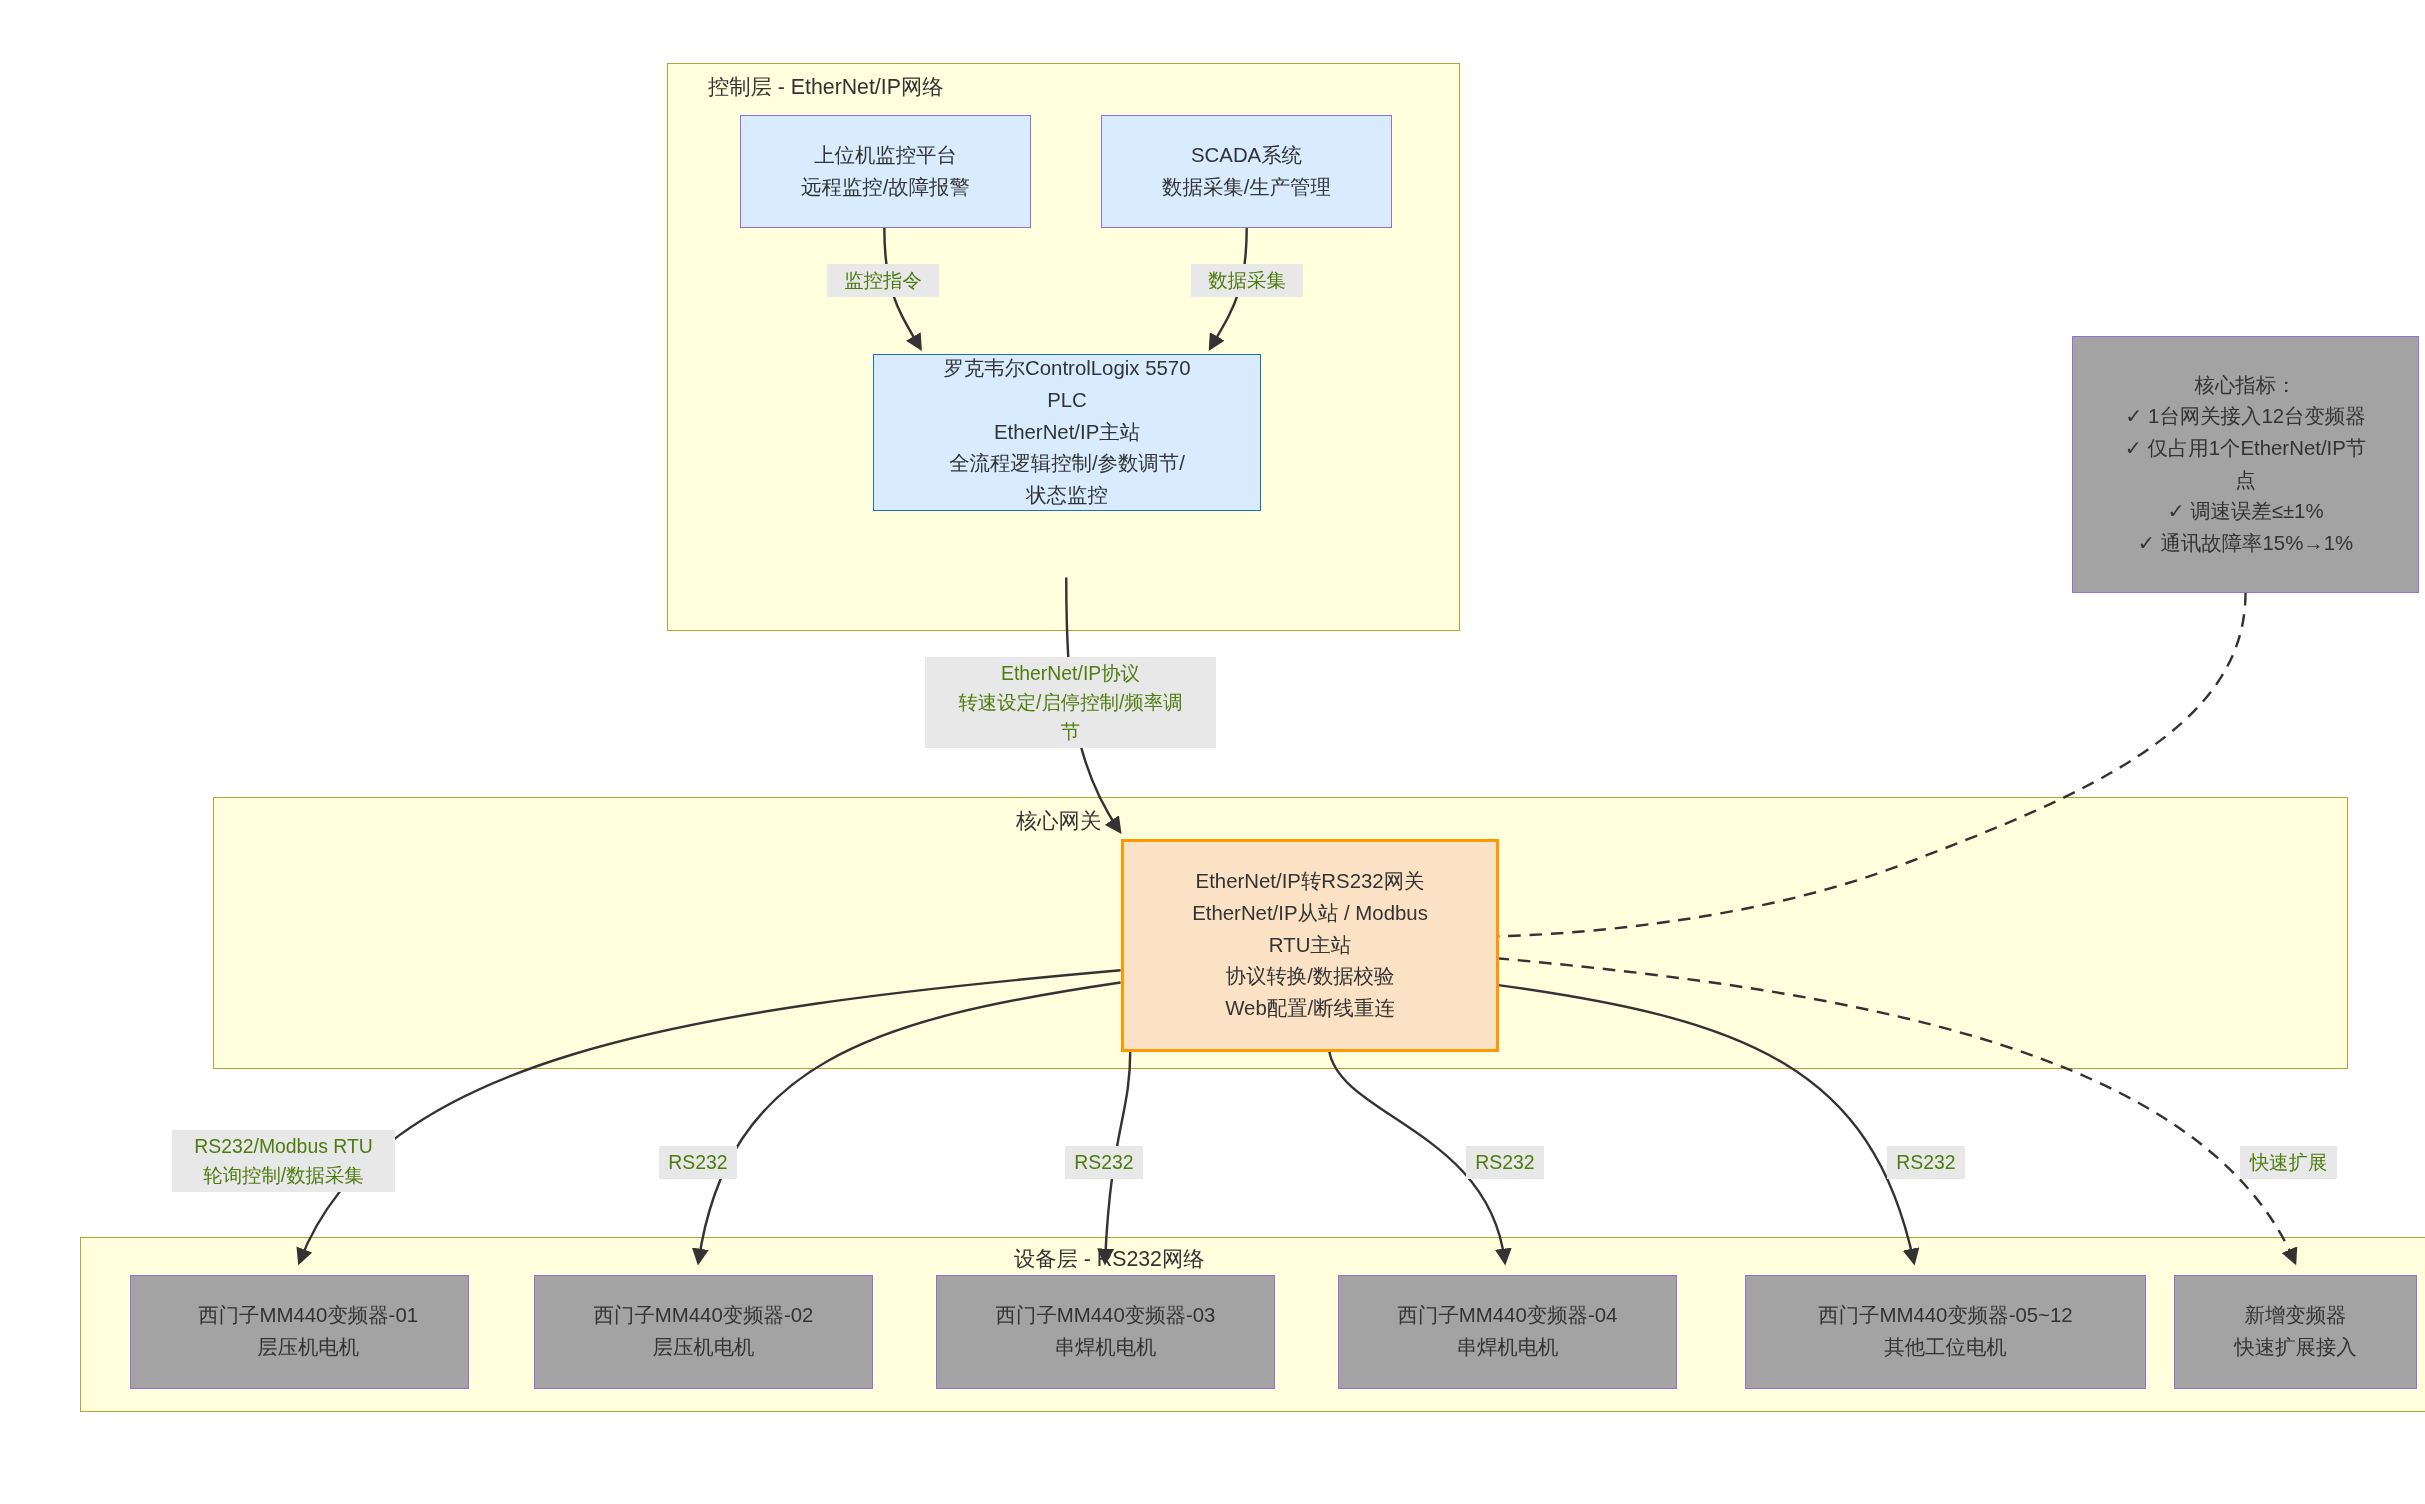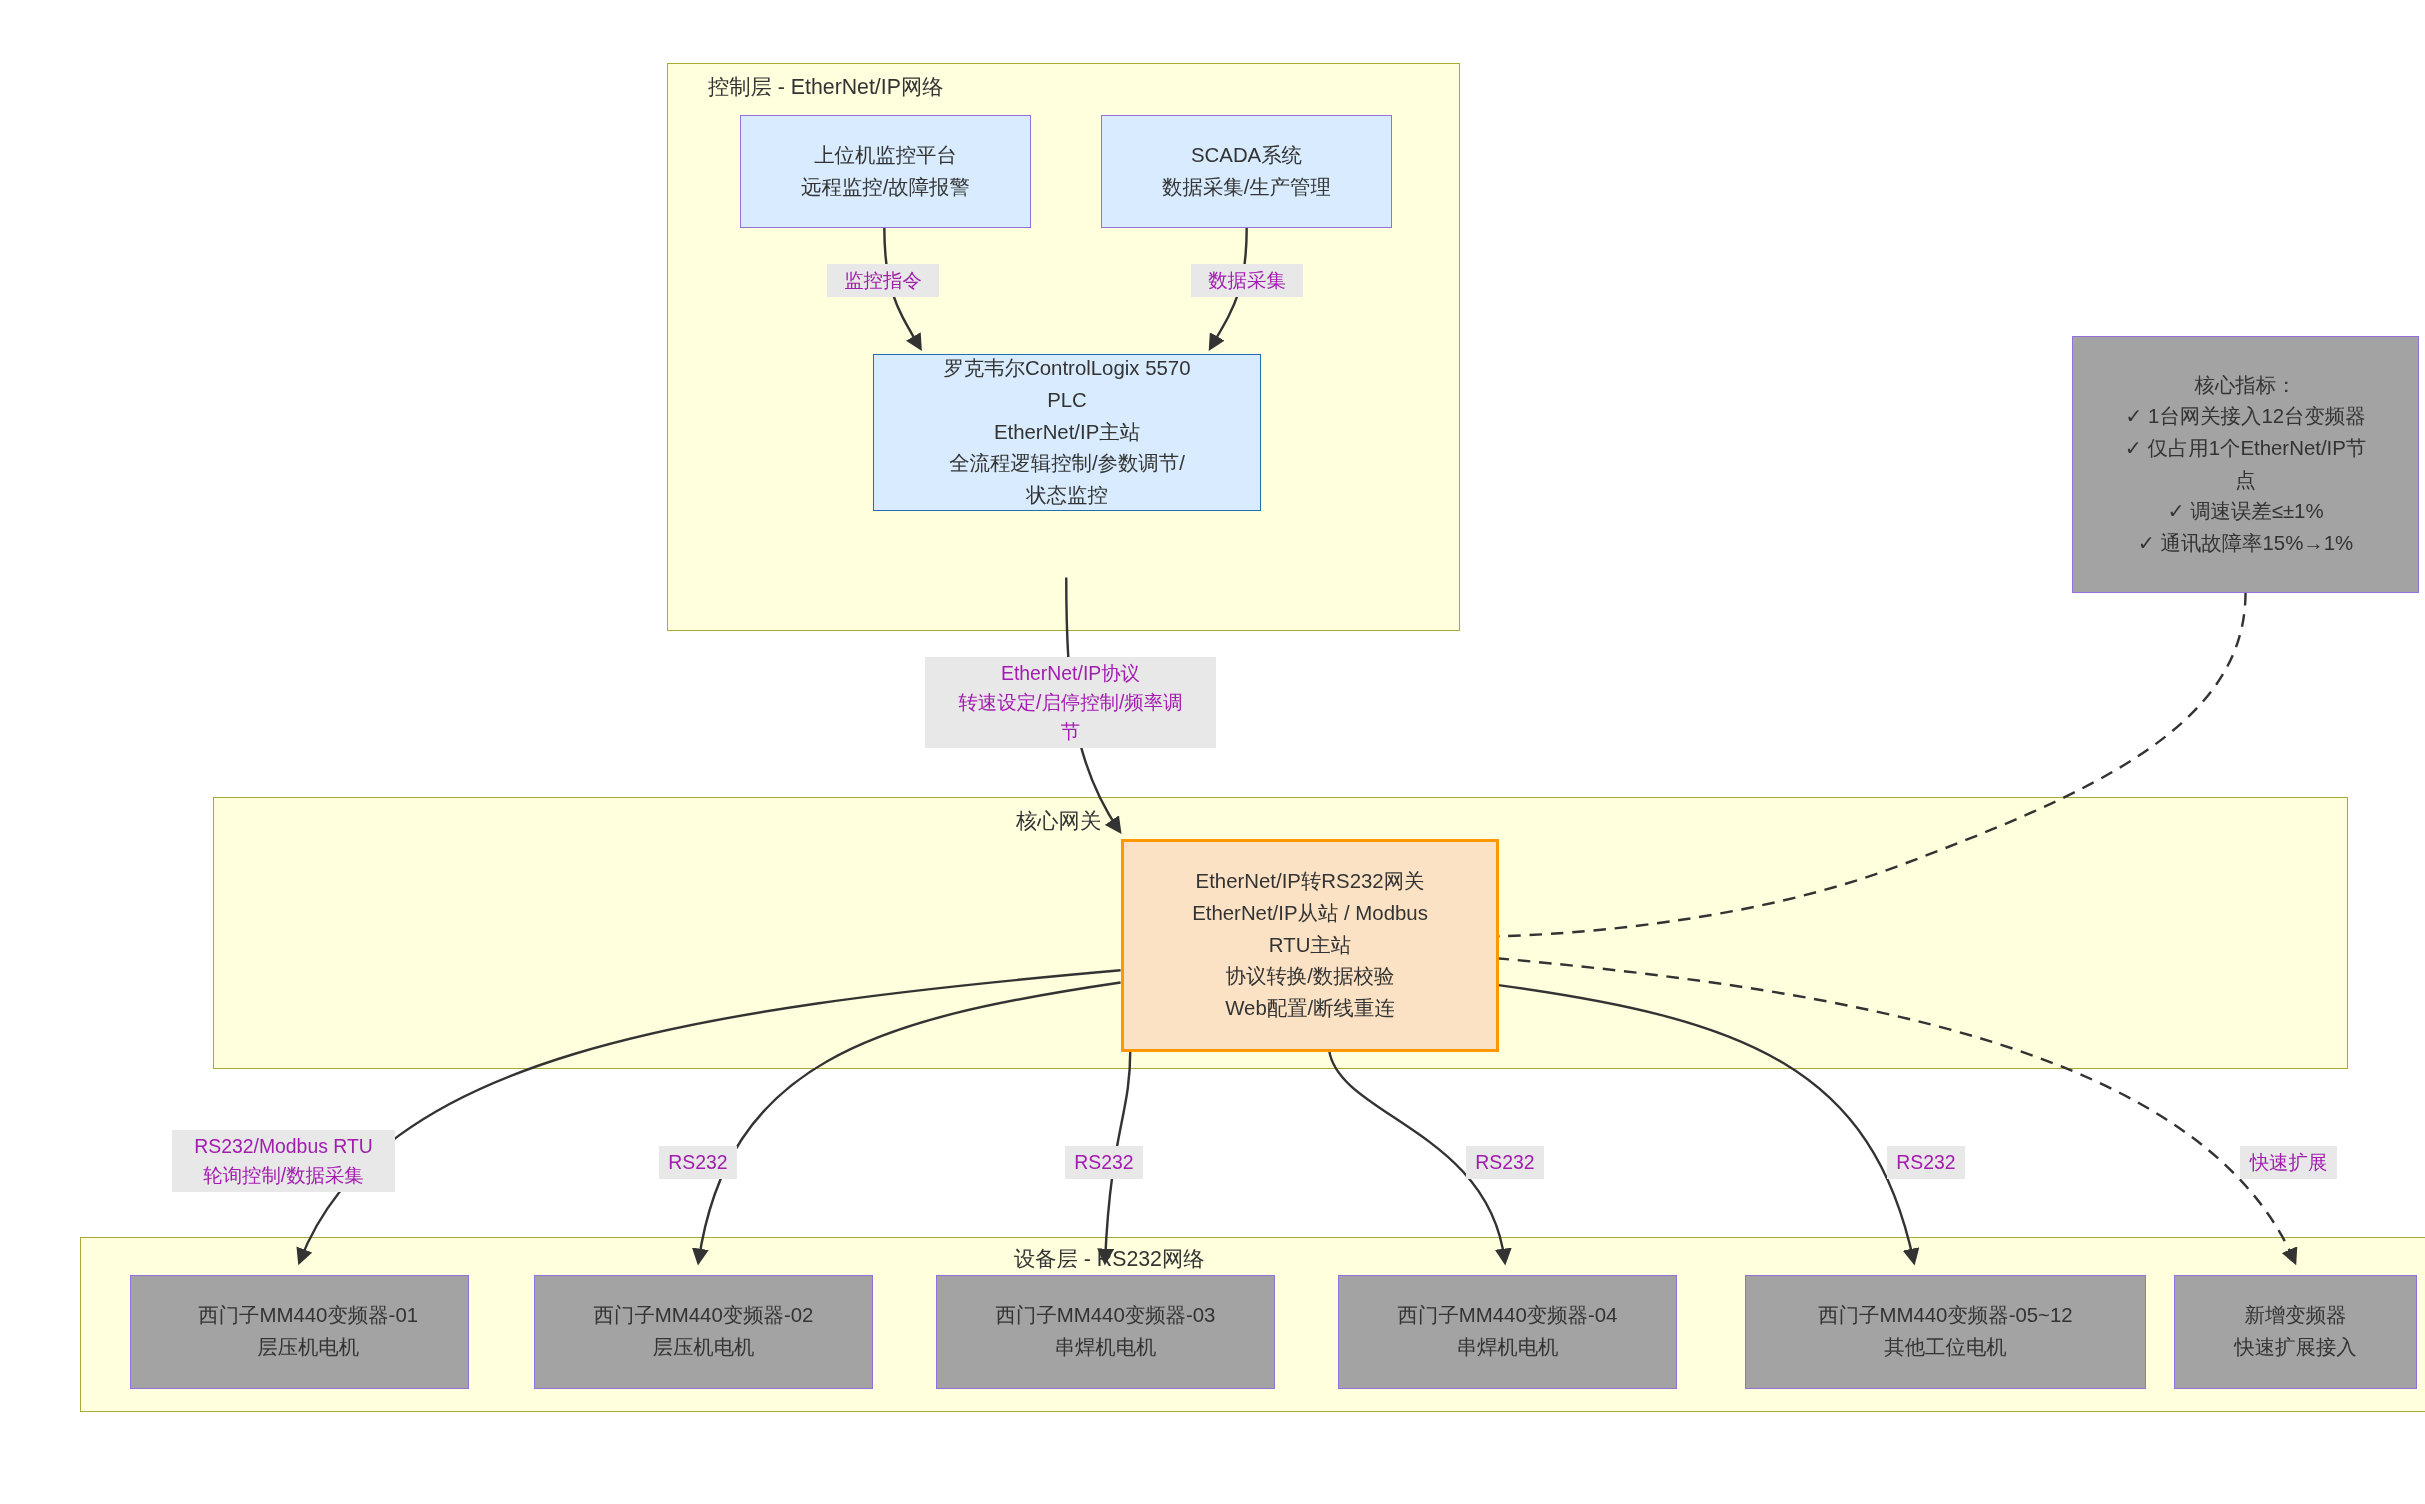--- a/index.html
+++ b/index.html
@@ -65,21 +65,21 @@
     background: #d9ecff;
     border: 1.9px solid #1f6fb2;
   }
   .n-gateway {
     background: #fbe2c4;
     border: 3.9px solid #ff9800;
   }
   .edge-label {
     position: absolute;
     background: #e8e8e8;
-    color: #a21caf;
+    color: #4d7c0f;
     font-size: 19.4px;
     line-height: 1.5;
     text-align: center;
     padding: 1.9px 3.9px;
     box-sizing: border-box;
   }
   .edge-label .ln { display: block; }
 </style>
 </head>
 <body>

